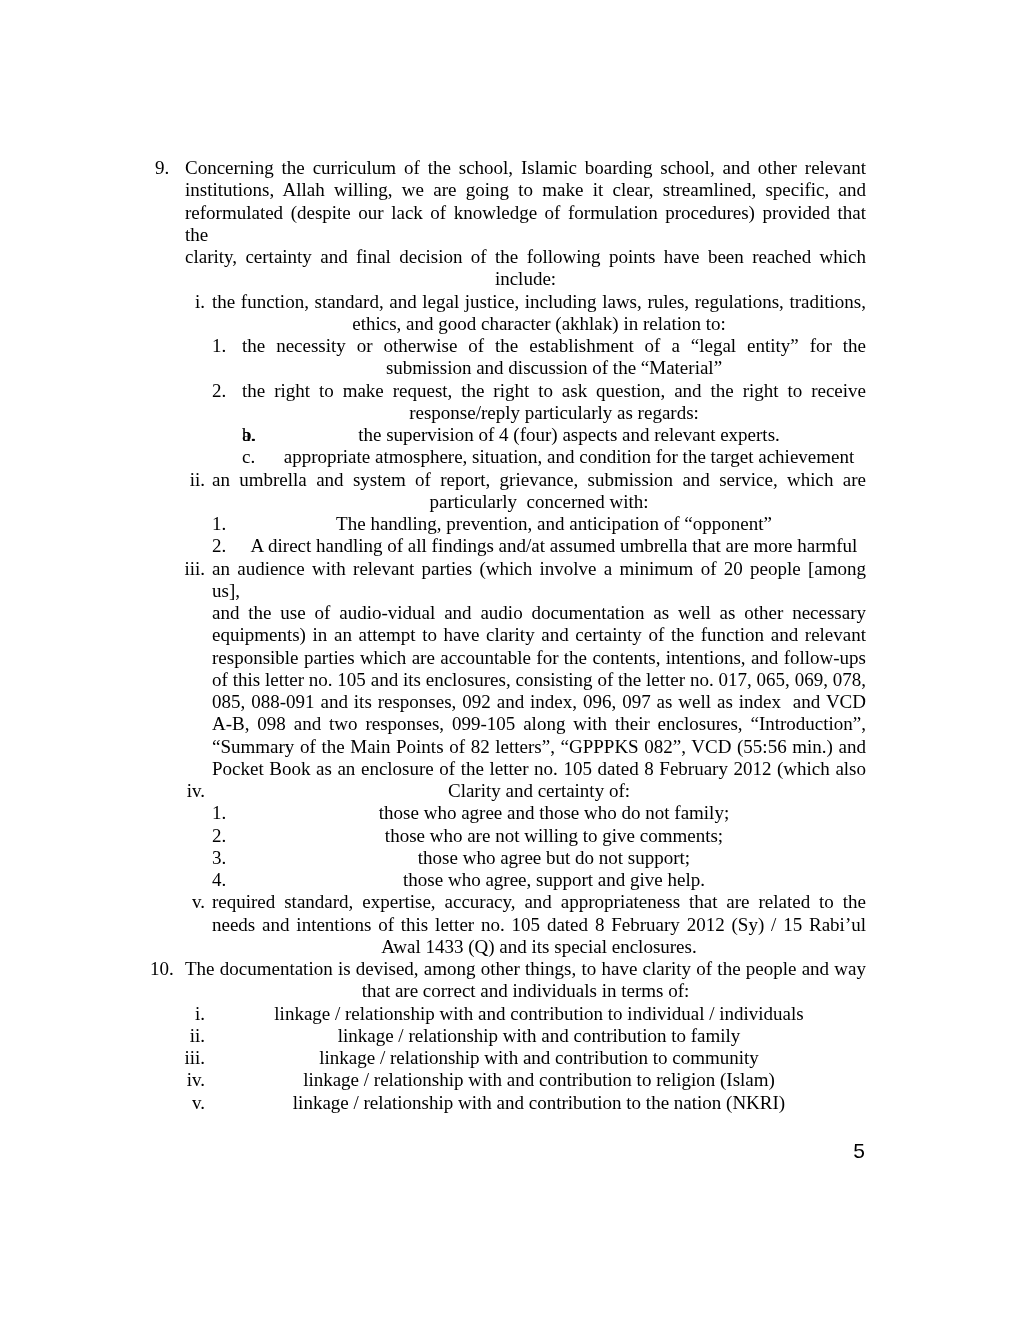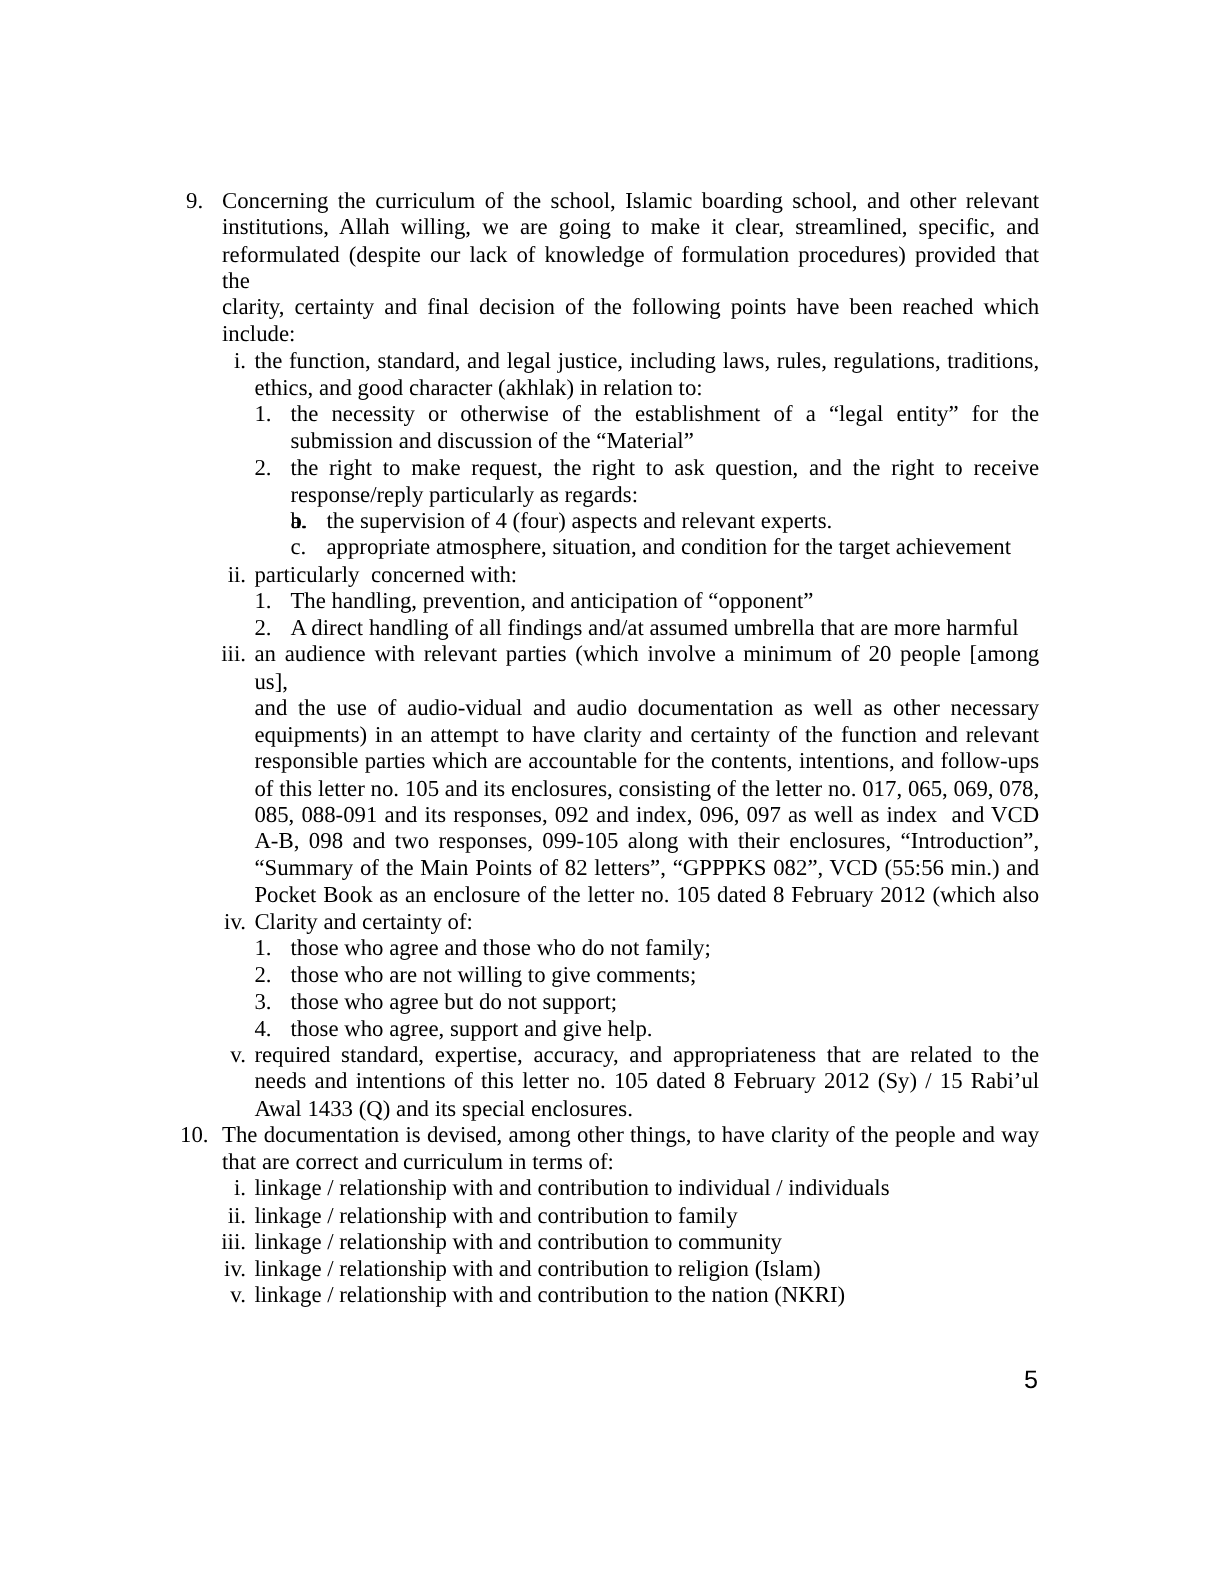--- a/index.html
+++ b/index.html
@@ -24,21 +24,21 @@
   .lv1 { padding-left: 35px; }
   .lv2 { padding-left: 62px; }
   .lv3 { padding-left: 92px; }
   .lv4 { padding-left: 122px; }
   .marker { position: absolute; top: 0; }
   .lv1 > .marker { left: 5px; }
   .lv1.m0 > .marker { left: 0; }
   .lv2 > .marker { left: 0; width: 55px; text-align: right; }
   .lv3 > .marker { left: 62px; }
   .lv4 > .marker { left: 92px; }
-  .line { white-space: pre-wrap; text-align: left; }
+  .line { white-space: pre-wrap; text-align: center; }
   .line.j { text-align: justify; text-align-last: justify; }
   .page-num {
     position: absolute;
     top: 1140px;
     right: 155px;
     font-family: "Liberation Sans", "DejaVu Sans", sans-serif;
     font-size: 21px;
     line-height: 22px;
     color: #000000;
   }
@@ -85,20 +85,21 @@
       <div class="line">the supervision of 4 (four) aspects and relevant experts.</div>
     </div>
 
     <div class="para lv4">
       <span class="marker">c.</span>
       <div class="line">appropriate atmosphere, situation, and condition for the target achievement</div>
     </div>
 
     <div class="para lv2">
       <span class="marker">ii.</span>
+      <div class="line j">an umbrella and system of report, grievance, submission and service, which are</div>
       <div class="line">particularly  concerned with:</div>
     </div>
 
     <div class="para lv3">
       <span class="marker">1.</span>
       <div class="line">The handling, prevention, and anticipation of “opponent”</div>
     </div>
 
     <div class="para lv3">
       <span class="marker">2.</span>
@@ -146,21 +147,21 @@
     <div class="para lv2">
       <span class="marker">v.</span>
       <div class="line j">required standard, expertise, accuracy, and appropriateness that are related to the</div>
       <div class="line j">needs and intentions of this letter no. 105 dated 8 February 2012 (Sy) / 15 Rabi’ul</div>
       <div class="line">Awal 1433 (Q) and its special enclosures.</div>
     </div>
 
     <div class="para lv1 m0">
       <span class="marker">10.</span>
       <div class="line j">The documentation is devised, among other things, to have clarity of the people and way</div>
-      <div class="line">that are correct and curriculum in terms of:</div>
+      <div class="line">that are correct and individuals in terms of:</div>
     </div>
 
     <div class="para lv2">
       <span class="marker">i.</span>
       <div class="line">linkage / relationship with and contribution to individual / individuals</div>
     </div>
 
     <div class="para lv2">
       <span class="marker">ii.</span>
       <div class="line">linkage / relationship with and contribution to family</div>

